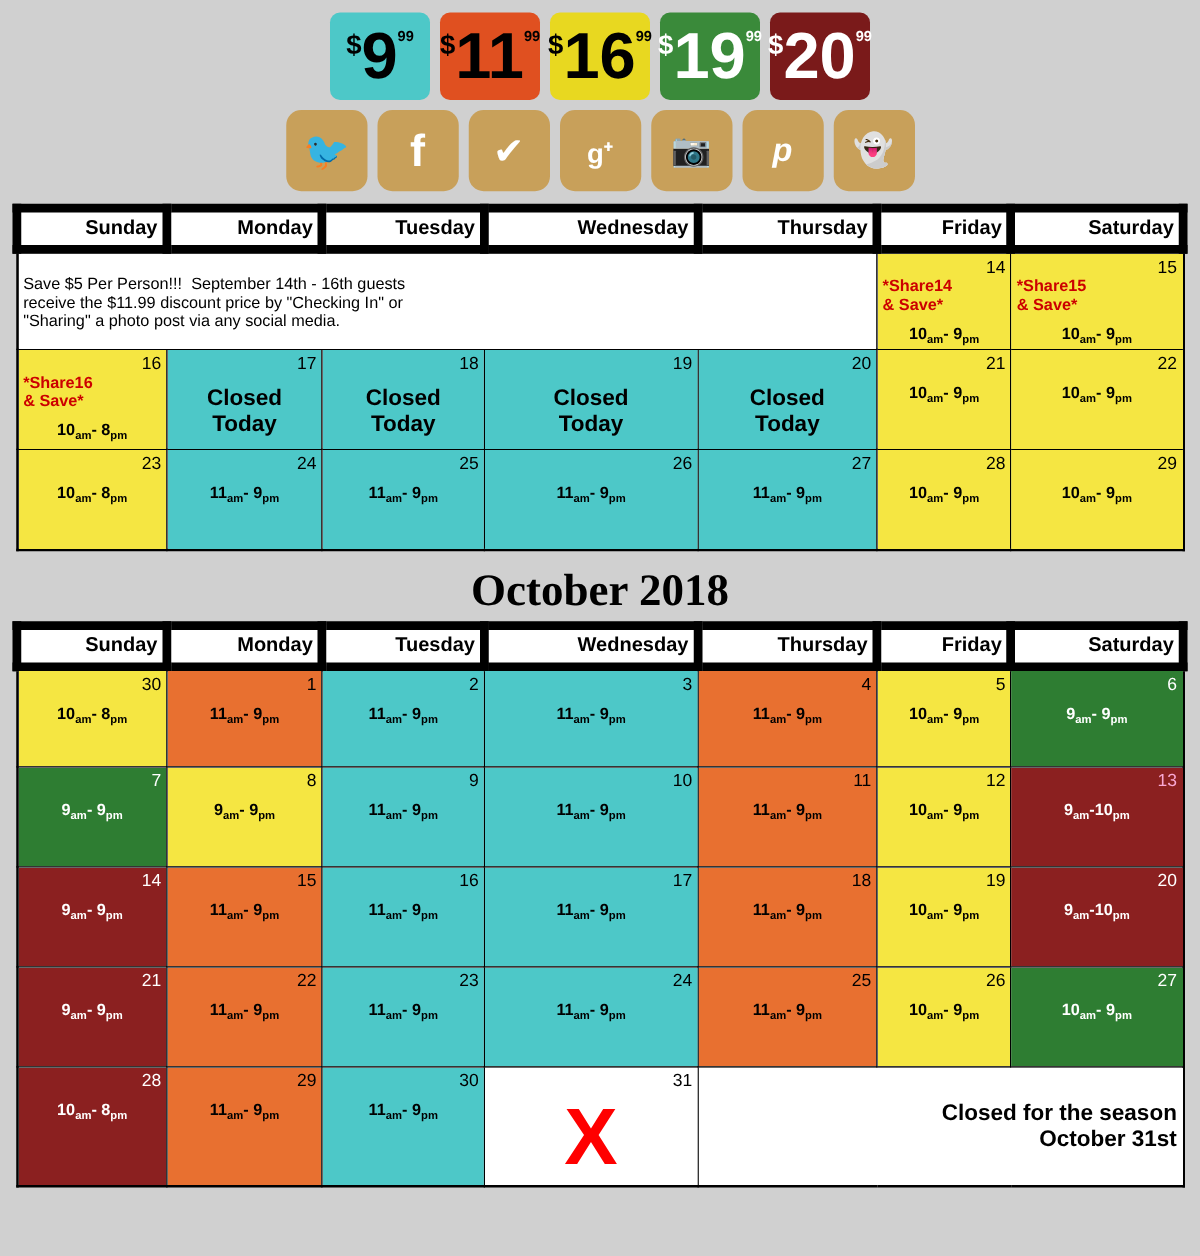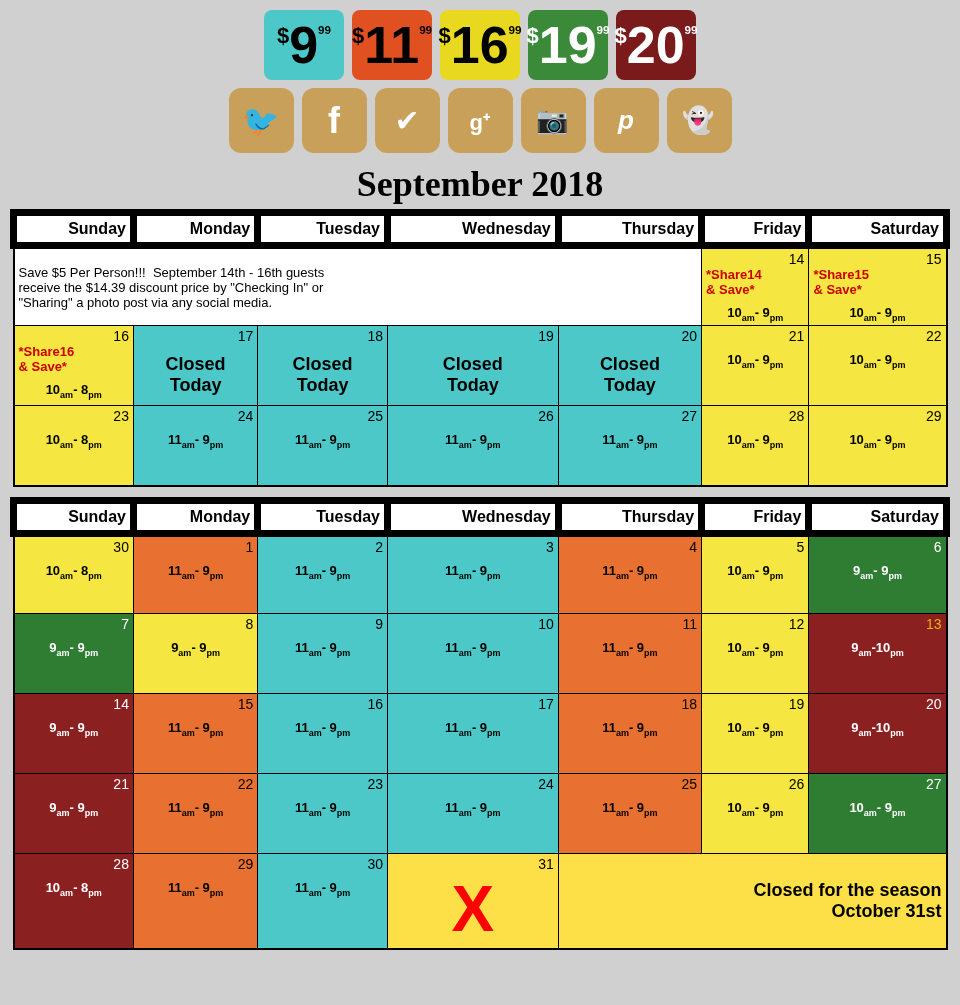--- a/index.html
+++ b/index.html
@@ -104,21 +104,21 @@
       font-size: 9px;
       vertical-align: sub;
     }
 
     
     .yellow { background: #f5e642; }
     .teal { background: #4dc8c8; }
     .orange { background: #e87030; }
     .dark-red { background: #8b2020; color: white; }
     .green { background: #2e7d32; color: white; }
-    .white-bg { background: #fde047; }
+    .white-bg { background: #ffffff; }
 
     .closed-text {
       font-size: 18px;
       font-weight: bold;
       color: #000;
       text-align: center;
       margin-top: 10px;
     }
 
     .big-x {
@@ -198,40 +198,39 @@
   <div class="social-icon">🐦</div>
   <div class="social-icon" style="font-size:36px;font-weight:bold;">f</div>
   <div class="social-icon">✔</div>
   <div class="social-icon" style="font-size:22px;font-weight:bold;">g⁺</div>
   <div class="social-icon" style="font-size:26px;">📷</div>
   <div class="social-icon" style="font-size:26px;font-style:italic;font-weight:bold;">p</div>
   <div class="social-icon" style="font-size:26px;">👻</div>
 </div>
 
 <div class="calendar-section">
-  <div class="calendar-title">September 2018</div>
   <table class="cal">
     <thead>
       <tr>
         <th>Sunday</th>
         <th>Monday</th>
         <th>Tuesday</th>
         <th>Wednesday</th>
         <th>Thursday</th>
         <th>Friday</th>
         <th>Saturday</th>
       </tr>
     </thead>
     <tbody>
 
       <tr>
         <td colspan="5" class="promo-cell" style="height:70px;vertical-align:middle;">
           <div class="promo-text">
             <span class="highlight">Save $5 Per Person!!!</span>&nbsp;&nbsp;September 14th - 16th guests<br>
-            receive the <span class="highlight">$14.39</span> discount price by "Checking In" or<br>
+            receive the <span class="highlight">$11.99</span> discount price by "Checking In" or<br>
             "Sharing" a photo post via any social media.
           </div>
         </td>
         <td class="yellow" style="height:70px;">
           <span class="day-num">14</span>
           <div class="star-share">*Share14<br>&amp; Save*</div>
           <div class="day-hours">10<span class="sub">am</span>- 9<span class="sub">pm</span></div>
         </td>
         <td class="yellow" style="height:70px;">
           <span class="day-num">15</span>
@@ -300,20 +299,21 @@
         <td class="yellow">
           <span class="day-num">29</span>
           <div class="day-hours">10<span class="sub">am</span>- 9<span class="sub">pm</span></div>
         </td>
       </tr>
     </tbody>
   </table>
 </div>
 
 <div class="calendar-section">
+  <div class="calendar-title">October 2018</div>
   <table class="cal">
     <thead>
       <tr>
         <th>Sunday</th>
         <th>Monday</th>
         <th>Tuesday</th>
         <th>Wednesday</th>
         <th>Thursday</th>
         <th>Friday</th>
         <th>Saturday</th>
@@ -371,21 +371,21 @@
         </td>
         <td class="orange">
           <span class="day-num">11</span>
           <div class="day-hours">11<span class="sub">am</span>- 9<span class="sub">pm</span></div>
         </td>
         <td class="yellow">
           <span class="day-num">12</span>
           <div class="day-hours">10<span class="sub">am</span>- 9<span class="sub">pm</span></div>
         </td>
         <td class="dark-red">
-          <span class="day-num" style="color:#eab308;">13</span>
+          <span class="day-num" style="color:#f9a8d4;">13</span>
           <div class="day-hours" style="color:white;">9<span class="sub">am</span>-10<span class="sub">pm</span></div>
         </td>
       </tr>
 
       <tr>
         <td class="dark-red">
           <span class="day-num" style="color:white;">14</span>
           <div class="day-hours" style="color:white;">9<span class="sub">am</span>- 9<span class="sub">pm</span></div>
         </td>
         <td class="orange">

